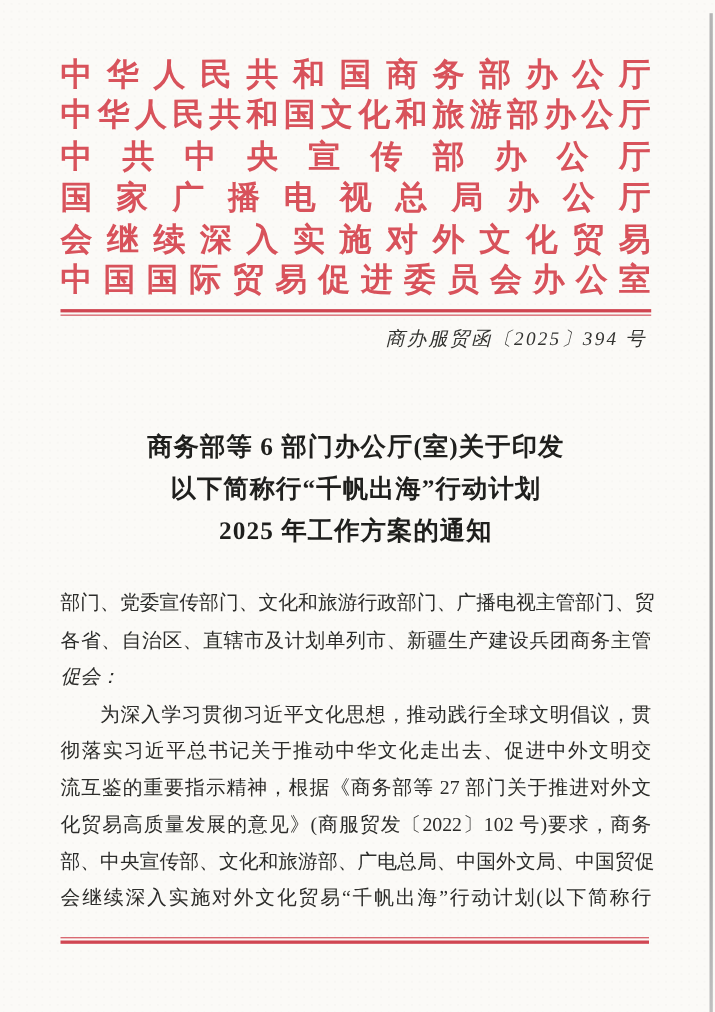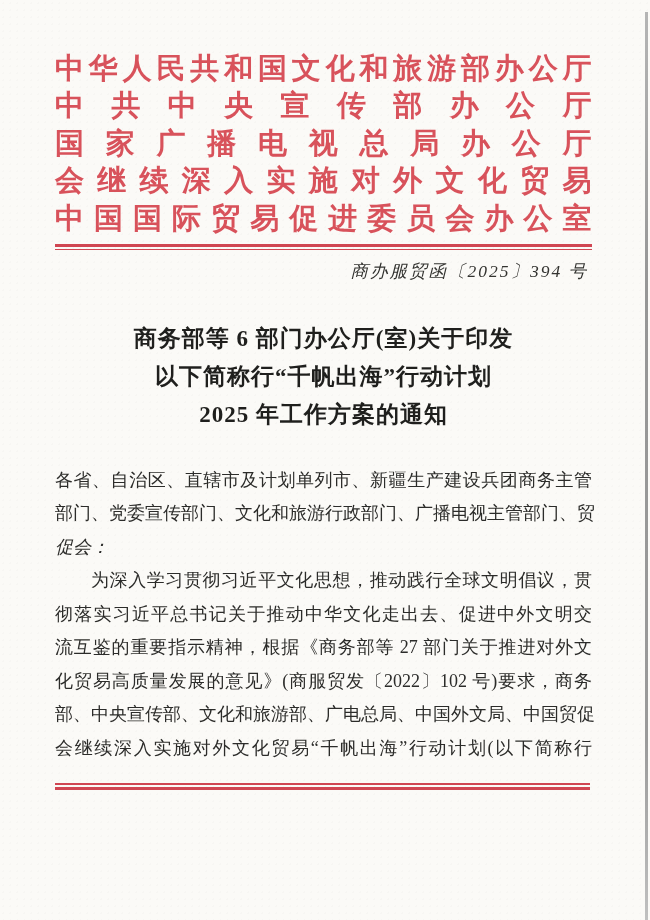--- a/index.html
+++ b/index.html
@@ -63,21 +63,21 @@
     padding-right: 4px;
     text-align: right;
     font-size: 17.5px;
     line-height: 24px;
     letter-spacing: 2px;
     color: #333330;
     font-style: italic;
   }
   
   .title-block {
-    margin-top: 37px;
+    margin-top: 68px;
   }
   .tline {
     font-size: 23px;
     font-weight: bold;
     line-height: 38px;
     text-align: center;
     color: #1f1f1d;
     letter-spacing: 1px;
   }
   
@@ -102,20 +102,21 @@
   }
 </style>
 </head>
 <body>
 
 <div class="page">
 
   <div class="content">
 
     <div class="red-head">
+      <div class="hline">中华人民共和国商务部办公厅</div>
       <div class="hline">中华人民共和国文化和旅游部办公厅</div>
       <div class="hline">中共中央宣传部办公厅</div>
       <div class="hline">国家广播电视总局办公厅</div>
       <div class="hline">会继续深入实施对外文化贸易</div>
       <div class="hline">中国国际贸易促进委员会办公室</div>
     </div>
 
     <div class="rule-top">
       <div class="thick"></div>
       <div class="gap"></div>
@@ -124,22 +125,22 @@
 
     <div class="doc-number">商办服贸函〔2025〕394 号</div>
 
     <div class="title-block">
       <div class="tline">商务部等 6 部门办公厅(室)关于印发</div>
       <div class="tline">以下简称行“千帆出海”行动计划</div>
       <div class="tline">2025 年工作方案的通知</div>
     </div>
 
     <div class="body-block">
+      <div class="bline">部门、党委宣传部门、文化和旅游行政部门、广播电视主管部门、贸</div>
       <div class="bline">各省、自治区、直辖市及计划单列市、新疆生产建设兵团商务主管</div>
-      <div class="bline">部门、党委宣传部门、文化和旅游行政部门、广播电视主管部门、贸</div>
       <div class="bline short">促会：</div>
       <div class="bline indent">为深入学习贯彻习近平文化思想，推动践行全球文明倡议，贯</div>
       <div class="bline">彻落实习近平总书记关于推动中华文化走出去、促进中外文明交</div>
       <div class="bline">流互鉴的重要指示精神，根据《商务部等 27 部门关于推进对外文</div>
       <div class="bline">化贸易高质量发展的意见》(商服贸发〔2022〕102 号)要求，商务</div>
       <div class="bline">部、中央宣传部、文化和旅游部、广电总局、中国外文局、中国贸促</div>
       <div class="bline">会继续深入实施对外文化贸易“千帆出海”行动计划(以下简称行</div>
     </div>
 
     <div class="rule-bottom">

